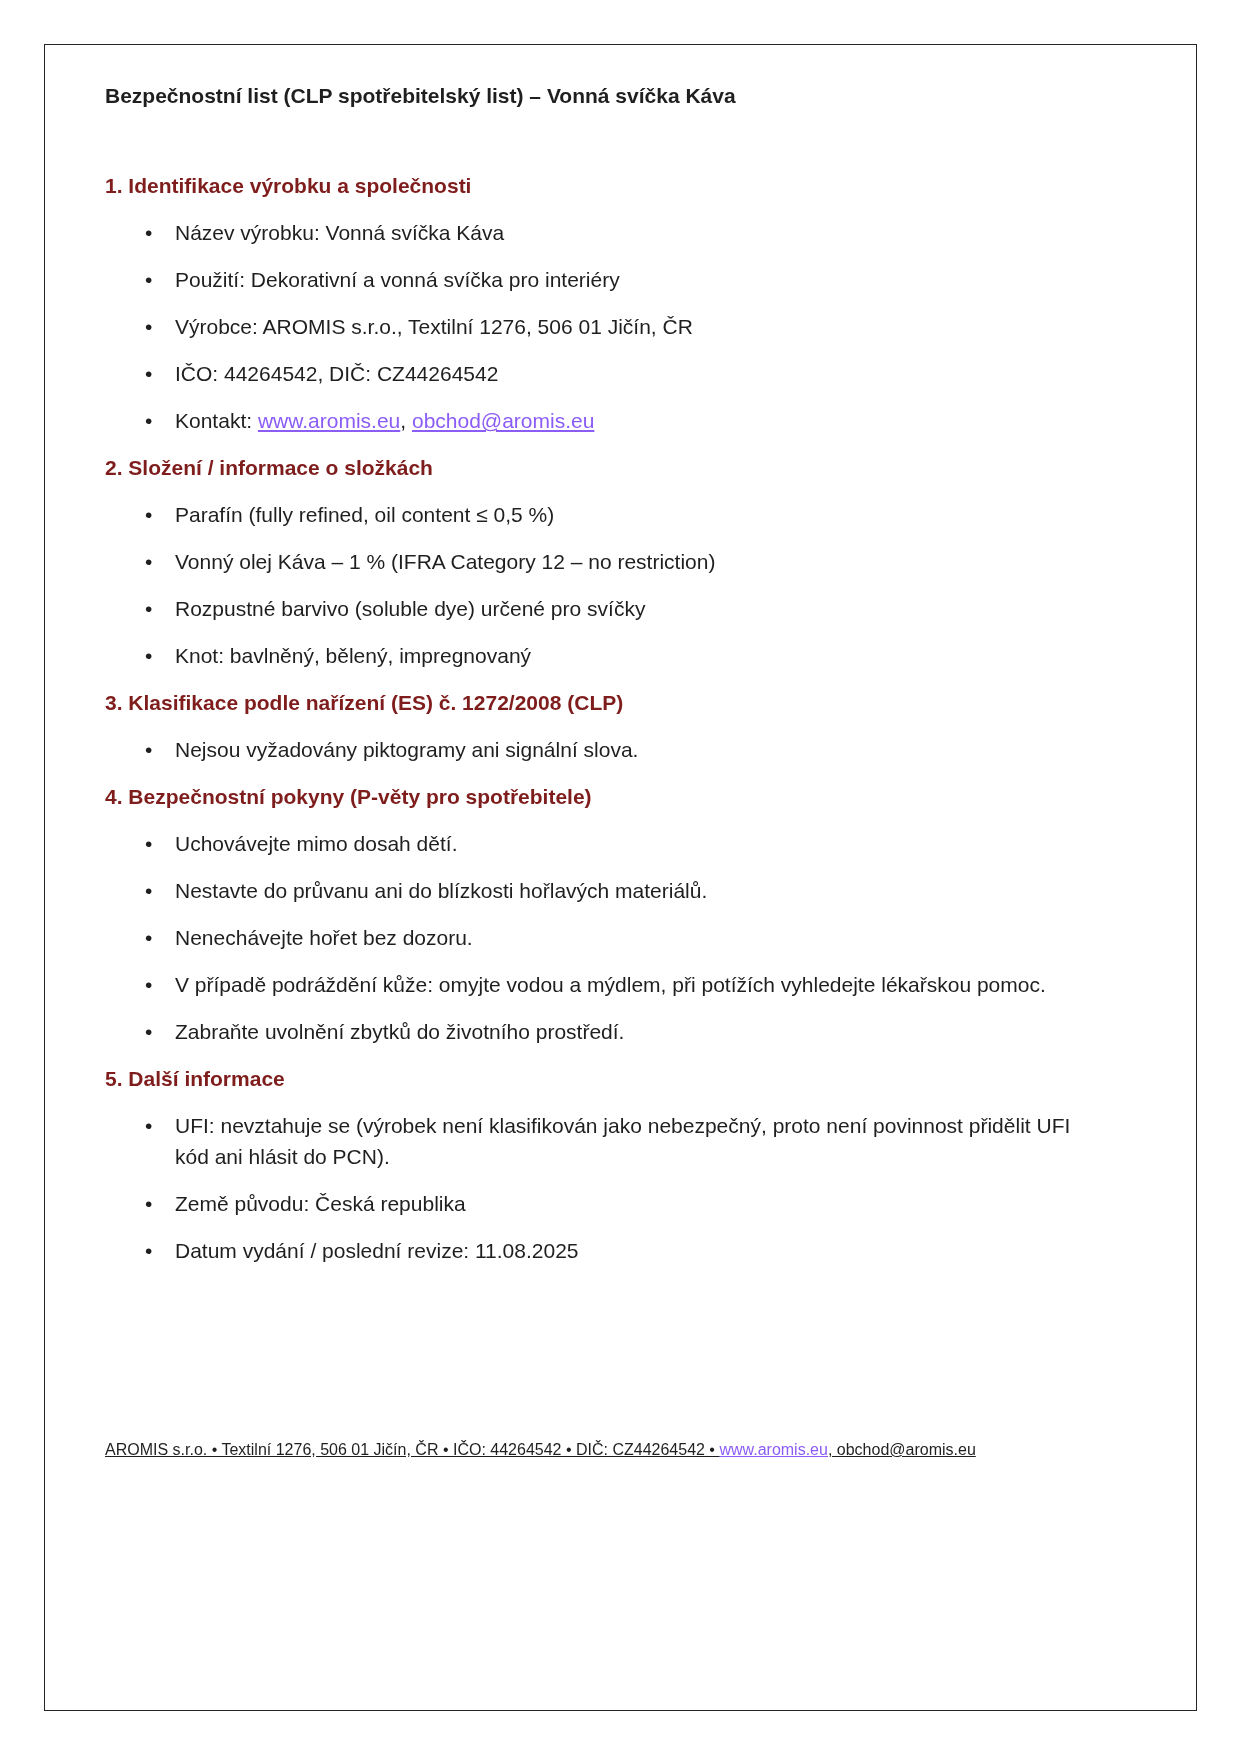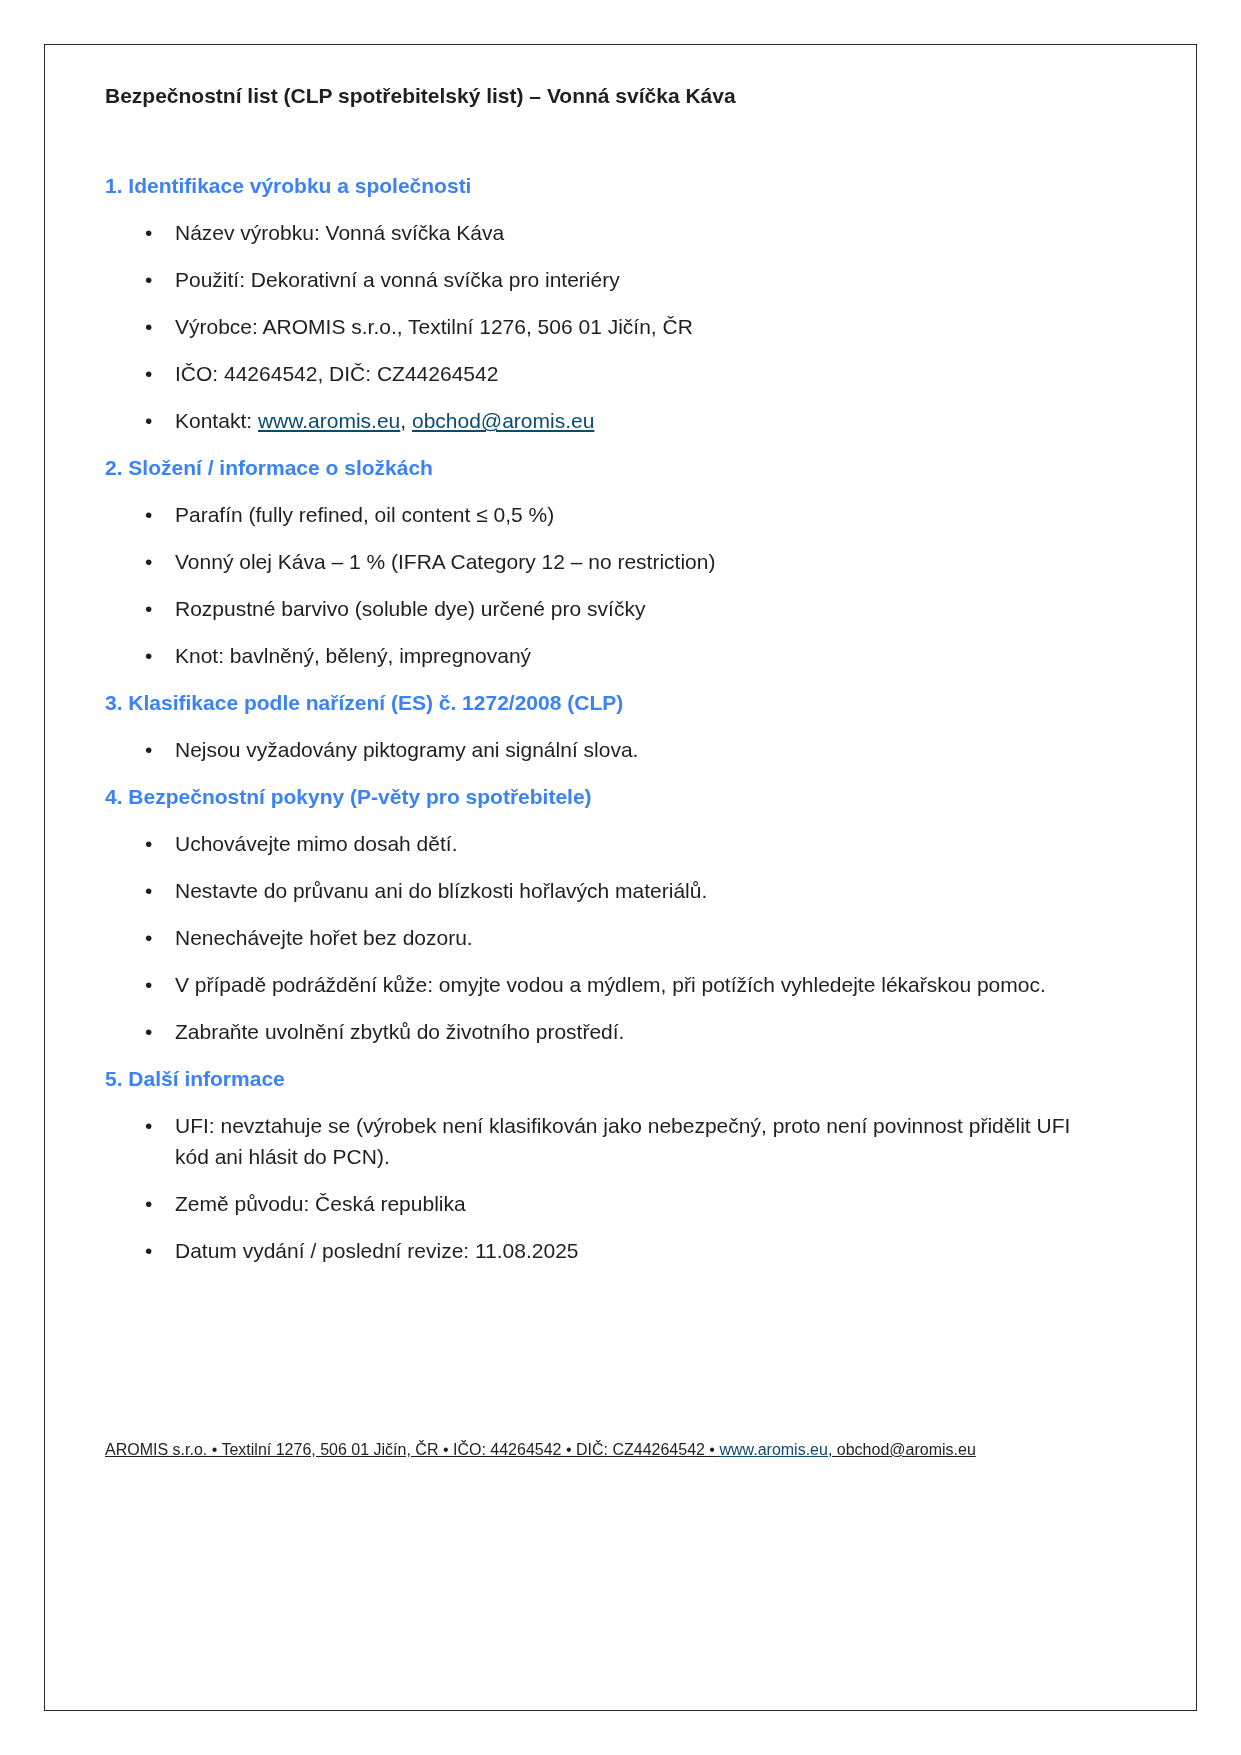--- a/index.html
+++ b/index.html
@@ -36,21 +36,21 @@
     font-weight: bold;
     line-height: 31px;
     margin-bottom: 59px;
     color: #1f1f1f;
   }
   .section-heading {
     font-size: 21px;
     font-weight: bold;
     line-height: 31px;
     margin-bottom: 16px;
-    color: #3b82f6;
+    color: #7f1d1d;
   }
   ul.bullet-list {
     list-style: none;
     margin-bottom: 0;
     margin-top: 8px;
   }
   li.bullet {
     position: relative;
     padding-left: 70px;
     font-size: 21px;
@@ -61,21 +61,21 @@
     content: "\2022";
     position: absolute;
     left: 40px;
     top: 0;
     font-size: 21px;
     line-height: 31px;
     color: #1f1f1f;
   }
   .bold { font-weight: bold; }
   a.doc-link {
-    color: #0c4a6e;
+    color: #8b5cf6;
     text-decoration: underline;
     cursor: pointer;
   }
   .footer {
     position: absolute;
     left: 105px;
     top: 1438px;
     width: 995px;
     font-size: 16px;
     line-height: 24px;

